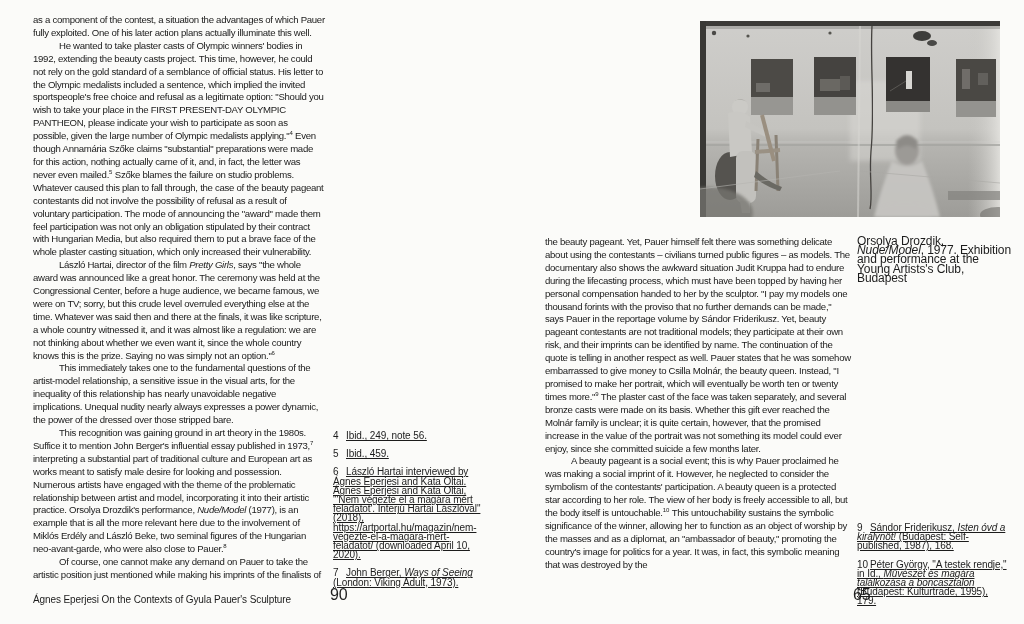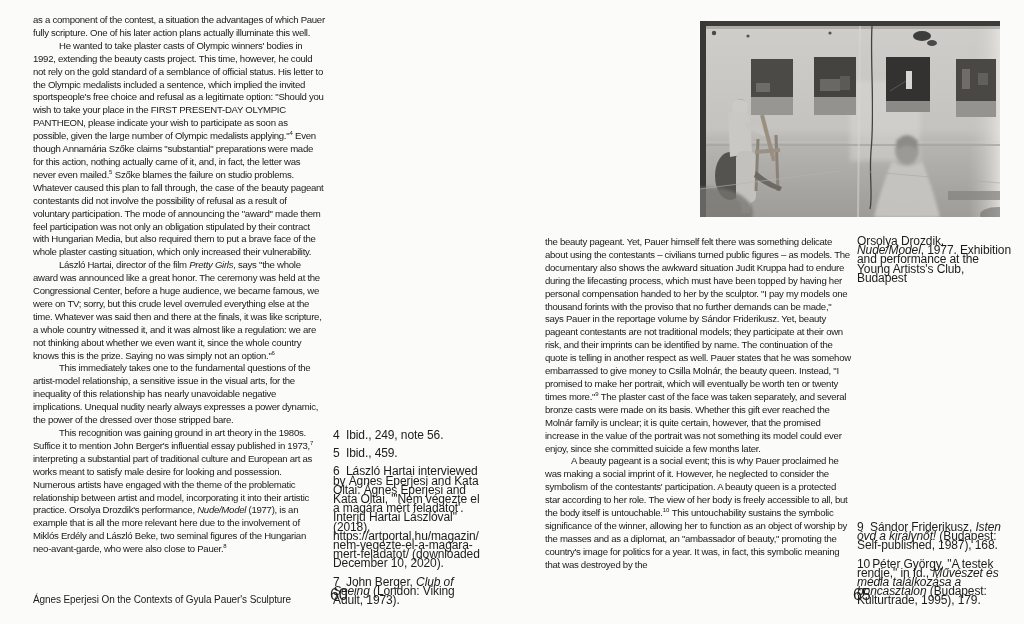--- a/index.html
+++ b/index.html
@@ -21,25 +21,26 @@
     color:#1a1a1a;
     text-align:left;
   }
   .main-col p{margin:0;}
   .main-col p.indent{text-indent:26px;}
   sup{font-size:6px;line-height:0;vertical-align:super;letter-spacing:0;}
   .col-90{left:33px;top:14px;width:292px;}
   .col-91{left:545px;top:236px;width:307px;}
   .fn-col{
     position:absolute;
-    font-size:12px;
+    font-size:10px;
     line-height:9.2px;
     letter-spacing:-0.1px;
     color:#1c1c1c;
     word-break:break-word;
+    text-decoration:underline;
   }
   .fn-col-90{left:333px;top:431px;width:152px;}
   .fn-col-91{left:857px;top:523px;width:152px;}
   .fn{margin:0 0 9px 0;}
   .fn-num{display:inline-block;min-width:11px;margin-right:2px;}
   .caption{
     position:absolute;
     left:857px;top:237px;width:155px;
     font-size:12px;line-height:9.2px;letter-spacing:-0.1px;color:#1c1c1c;
   }
@@ -59,36 +60,37 @@
   }
   .photo svg{display:block;}
   i{font-style:italic;}
 </style>
 </head>
 <body>
 
 <div class="spread">
 
   <div class="main-col col-90">
-    <p>as a component of the contest, a situation the advantages of which Pauer fully scripture. One of his later action plans actually illuminate this well.</p>
+    <p>as a component of the contest, a situation the advantages of which Pauer fully exploited. One of his later action plans actually illuminate this well.</p>
     <p class="indent">He wanted to take plaster casts of Olympic winners' bodies in 1992, extending the beauty casts project. This time, however, he could not rely on the gold standard of a semblance of official status. His letter to the Olympic medalists included a sentence, which implied the invited sportspeople's free choice and refusal as a legitimate option: "Should you wish to take your place in the FIRST PRESENT-DAY OLYMPIC PANTHEON, please indicate your wish to participate as soon as possible, given the large number of Olympic medalists applying."<sup>4</sup> Even though Annamária Szőke claims "substantial" preparations were made for this action, nothing actually came of it, and, in fact, the letter was never even mailed.<sup>5</sup> Szőke blames the failure on studio problems. Whatever caused this plan to fall through, the case of the beauty pageant contestants did not involve the possibility of refusal as a result of voluntary participation. The mode of announcing the "award" made them feel participation was not only an obligation stipulated by their contract with Hungarian Media, but also required them to put a brave face of the whole plaster casting situation, which only increased their vulnerability.</p>
     <p class="indent">László Hartai, director of the film <i>Pretty Girls</i>, says "the whole award was announced like a great honor. The ceremony was held at the Congressional Center, before a huge audience, we became famous, we were on TV; sorry, but this crude level overruled everything else at the time. Whatever was said then and there at the finals, it was like scripture, a whole country witnessed it, and it was almost like a regulation: we are not thinking about whether we even want it, since the whole country knows this is the prize. Saying no was simply not an option."<sup>6</sup></p>
     <p class="indent">This immediately takes one to the fundamental questions of the artist-model relationship, a sensitive issue in the visual arts, for the inequality of this relationship has nearly unavoidable negative implications. Unequal nudity nearly always expresses a power dynamic, the power of the dressed over those stripped bare.</p>
     <p class="indent">This recognition was gaining ground in art theory in the 1980s. Suffice it to mention John Berger's influential essay published in 1973,<sup>7</sup> interpreting a substantial part of traditional culture and European art as works meant to satisfy male desire for looking and possession. Numerous artists have engaged with the theme of the problematic relationship between artist and model, incorporating it into their artistic practice. Orsolya Drozdik's performance, <i>Nude/Model</i> (1977), is an example that is all the more relevant here due to the involvement of Miklós Erdély and László Beke, two seminal figures of the Hungarian neo-avant-garde, who were also close to Pauer.<sup>8</sup></p>
+    <p class="indent">Of course, one cannot make any demand on Pauer to take the artistic position just mentioned while making his imprints of the finalists of</p>
   </div>
 
   <div class="fn-col fn-col-90">
     <p class="fn"><span class="fn-num">4</span><span>Ibid., 249, note 56.</span></p>
     <p class="fn"><span class="fn-num">5</span><span>Ibid., 459.</span></p>
-    <p class="fn"><span class="fn-num">6</span><span>László Hartai interviewed by Ágnes Eperjesi and Kata Oltai. Ágnes Eperjesi and Kata Oltai, "'Nem végezte el a magára mért feladatot'. Interjú Hartai Lászlóval" (2018), https://artportal.hu/magazin/nem-vegezte-el-a-magara-mert-feladatot/ (downloaded December 10, 2020).</span></p>
-    <p class="fn"><span class="fn-num">7</span><span>John Berger, <i>Club of Seeing</i> (London: Viking Adult, 1973).</span></p>
+    <p class="fn"><span class="fn-num">6</span><span>László Hartai interviewed by Ágnes Eperjesi and Kata Oltai. Ágnes Eperjesi and Kata Oltai, "'Nem végezte el a magára mért feladatot'. Interjú Hartai Lászlóval" (2018), https://artportal.hu/magazin/nem-vegezte-el-a-magara-mert-feladatot/ (downloaded April 10, 2020).</span></p>
+    <p class="fn"><span class="fn-num">7</span><span>John Berger, <i>Ways of Seeing</i> (London: Viking Adult, 1973).</span></p>
   </div>
 
   <div class="footer-title">Ágnes Eperjesi On the Contexts of Gyula Pauer's Sculpture</div>
-  <div class="page-num page-num-90">60</div>
+  <div class="page-num page-num-90">90</div>
 
   <div class="photo">
     <svg width="300" height="196" viewBox="0 0 300 196">
       <defs>
         <linearGradient id="wallG" x1="0" y1="0" x2="0" y2="1">
           <stop offset="0" stop-color="#cfcecb"></stop>
           <stop offset="0.55" stop-color="#c4c3bf"></stop>
           <stop offset="0.62" stop-color="#b6b5b1"></stop>
           <stop offset="1" stop-color="#9d9c98"></stop>
         </linearGradient>
@@ -187,18 +189,18 @@
 
   <div class="caption">Orsolya Drozdik, <i>Nude/Model</i>, 1977. Exhibition and performance at the Young Artists's Club, Budapest</div>
 
   <div class="main-col col-91">
     <p>the beauty pageant. Yet, Pauer himself felt there was something delicate about using the contestants – civilians turned public figures – as models. The documentary also shows the awkward situation Judit Kruppa had to endure during the lifecasting process, which must have been topped by having her personal compensation handed to her by the sculptor. "I pay my models one thousand forints with the proviso that no further demands can be made," says Pauer in the reportage volume by Sándor Friderikusz. Yet, beauty pageant contestants are not traditional models; they participate at their own risk, and their imprints can be identified by name. The continuation of the quote is telling in another respect as well. Pauer states that he was somehow embarrassed to give money to Csilla Molnár, the beauty queen. Instead, "I promised to make her portrait, which will eventually be worth ten or twenty times more."<sup>9</sup> The plaster cast of the face was taken separately, and several bronze casts were made on its basis. Whether this gift ever reached the Molnár family is unclear; it is quite certain, however, that the promised increase in the value of the portrait was not something its model could ever enjoy, since she committed suicide a few months later.</p>
     <p class="indent">A beauty pageant is a social event; this is why Pauer proclaimed he was making a social imprint of it. However, he neglected to consider the symbolism of the contestants' participation. A beauty queen is a protected star according to her role. The view of her body is freely accessible to all, but the body itself is untouchable.<sup>10</sup> This untouchability sustains the symbolic significance of the winner, allowing her to function as an object of worship by the masses and as a diplomat, an "ambassador of beauty," promoting the country's image for politics for a year. It was, in fact, this symbolic meaning that was destroyed by the</p>
   </div>
 
   <div class="fn-col fn-col-91">
     <p class="fn"><span class="fn-num">9</span><span>Sándor Friderikusz, <i>Isten óvd a királynőt!</i> (Budapest: Self-published, 1987), 168.</span></p>
-    <p class="fn"><span class="fn-num">10</span><span>Péter György, "A testek rendje," in Id., <i>Művészet és média találkozása a boncasztalon</i> (Budapest: Kulturtrade, 1995), 179.</span></p>
+    <p class="fn"><span class="fn-num">10</span><span>Péter György, "A testek rendje," in Id., <i>Művészet és magára találkozása a boncasztalon</i> (Budapest: Kulturtrade, 1995), 179.</span></p>
   </div>
 
   <div class="page-num page-num-91">65</div>
 
 </div>
 
 </body></html>

